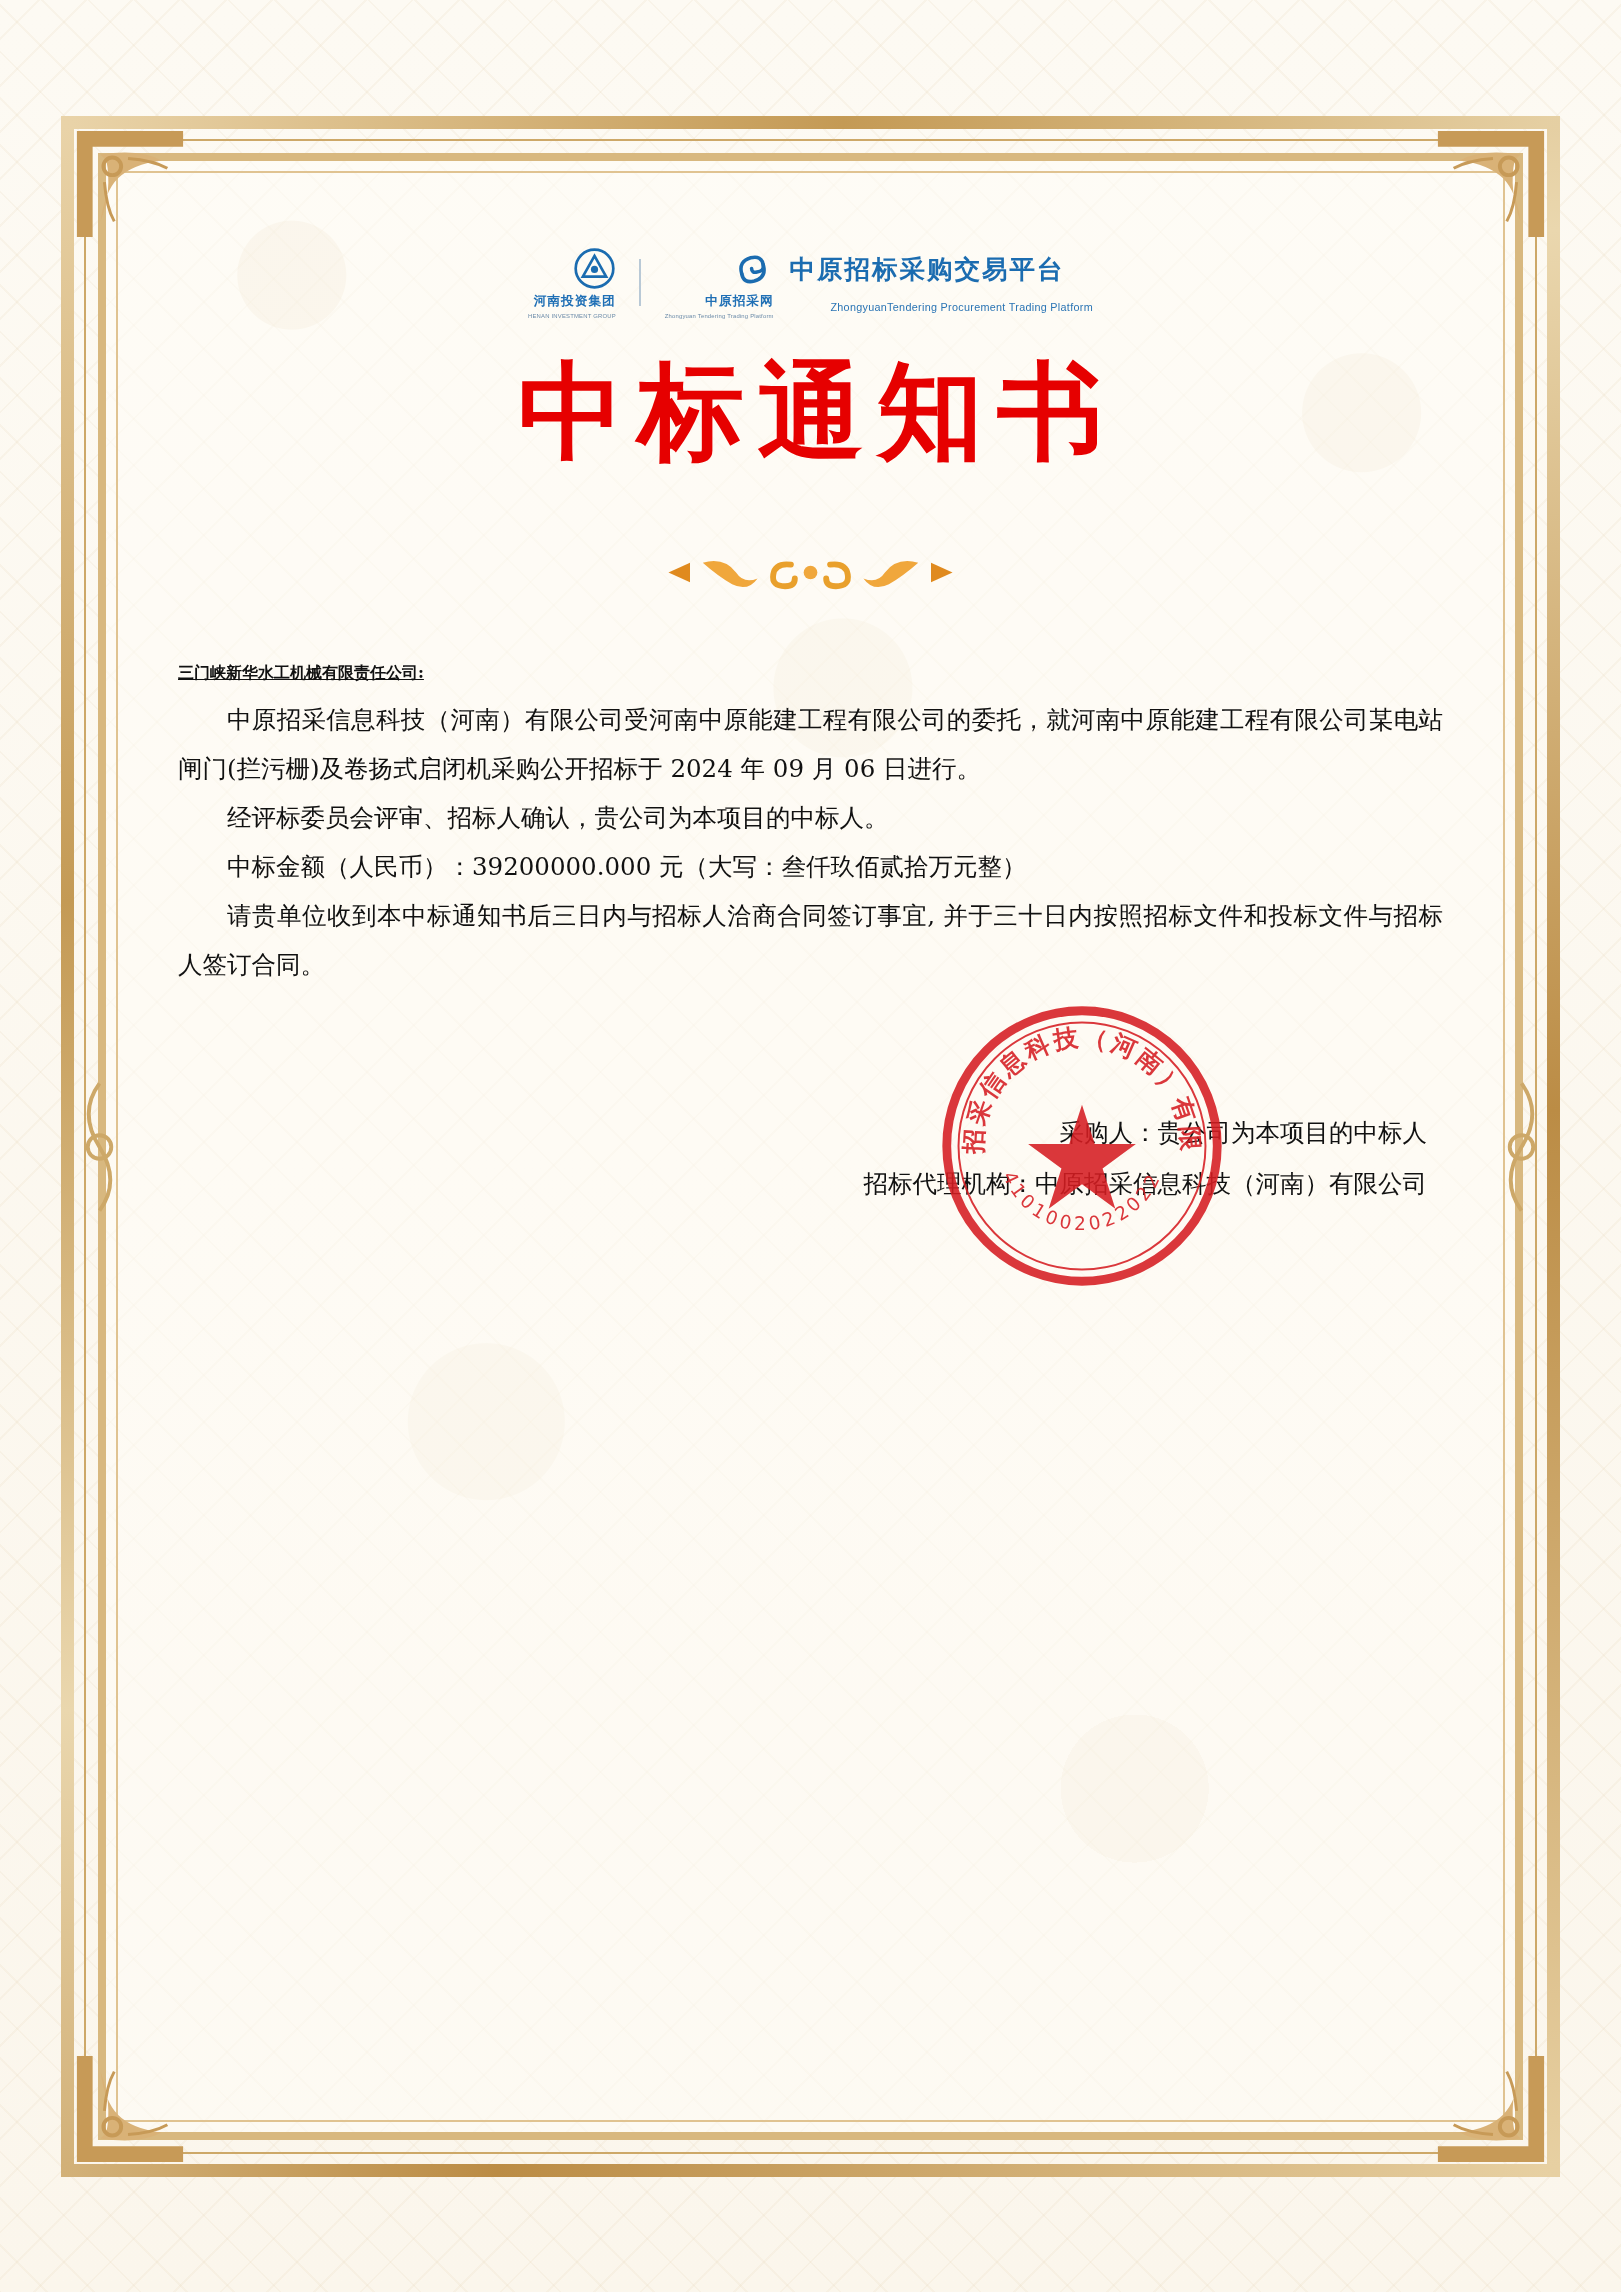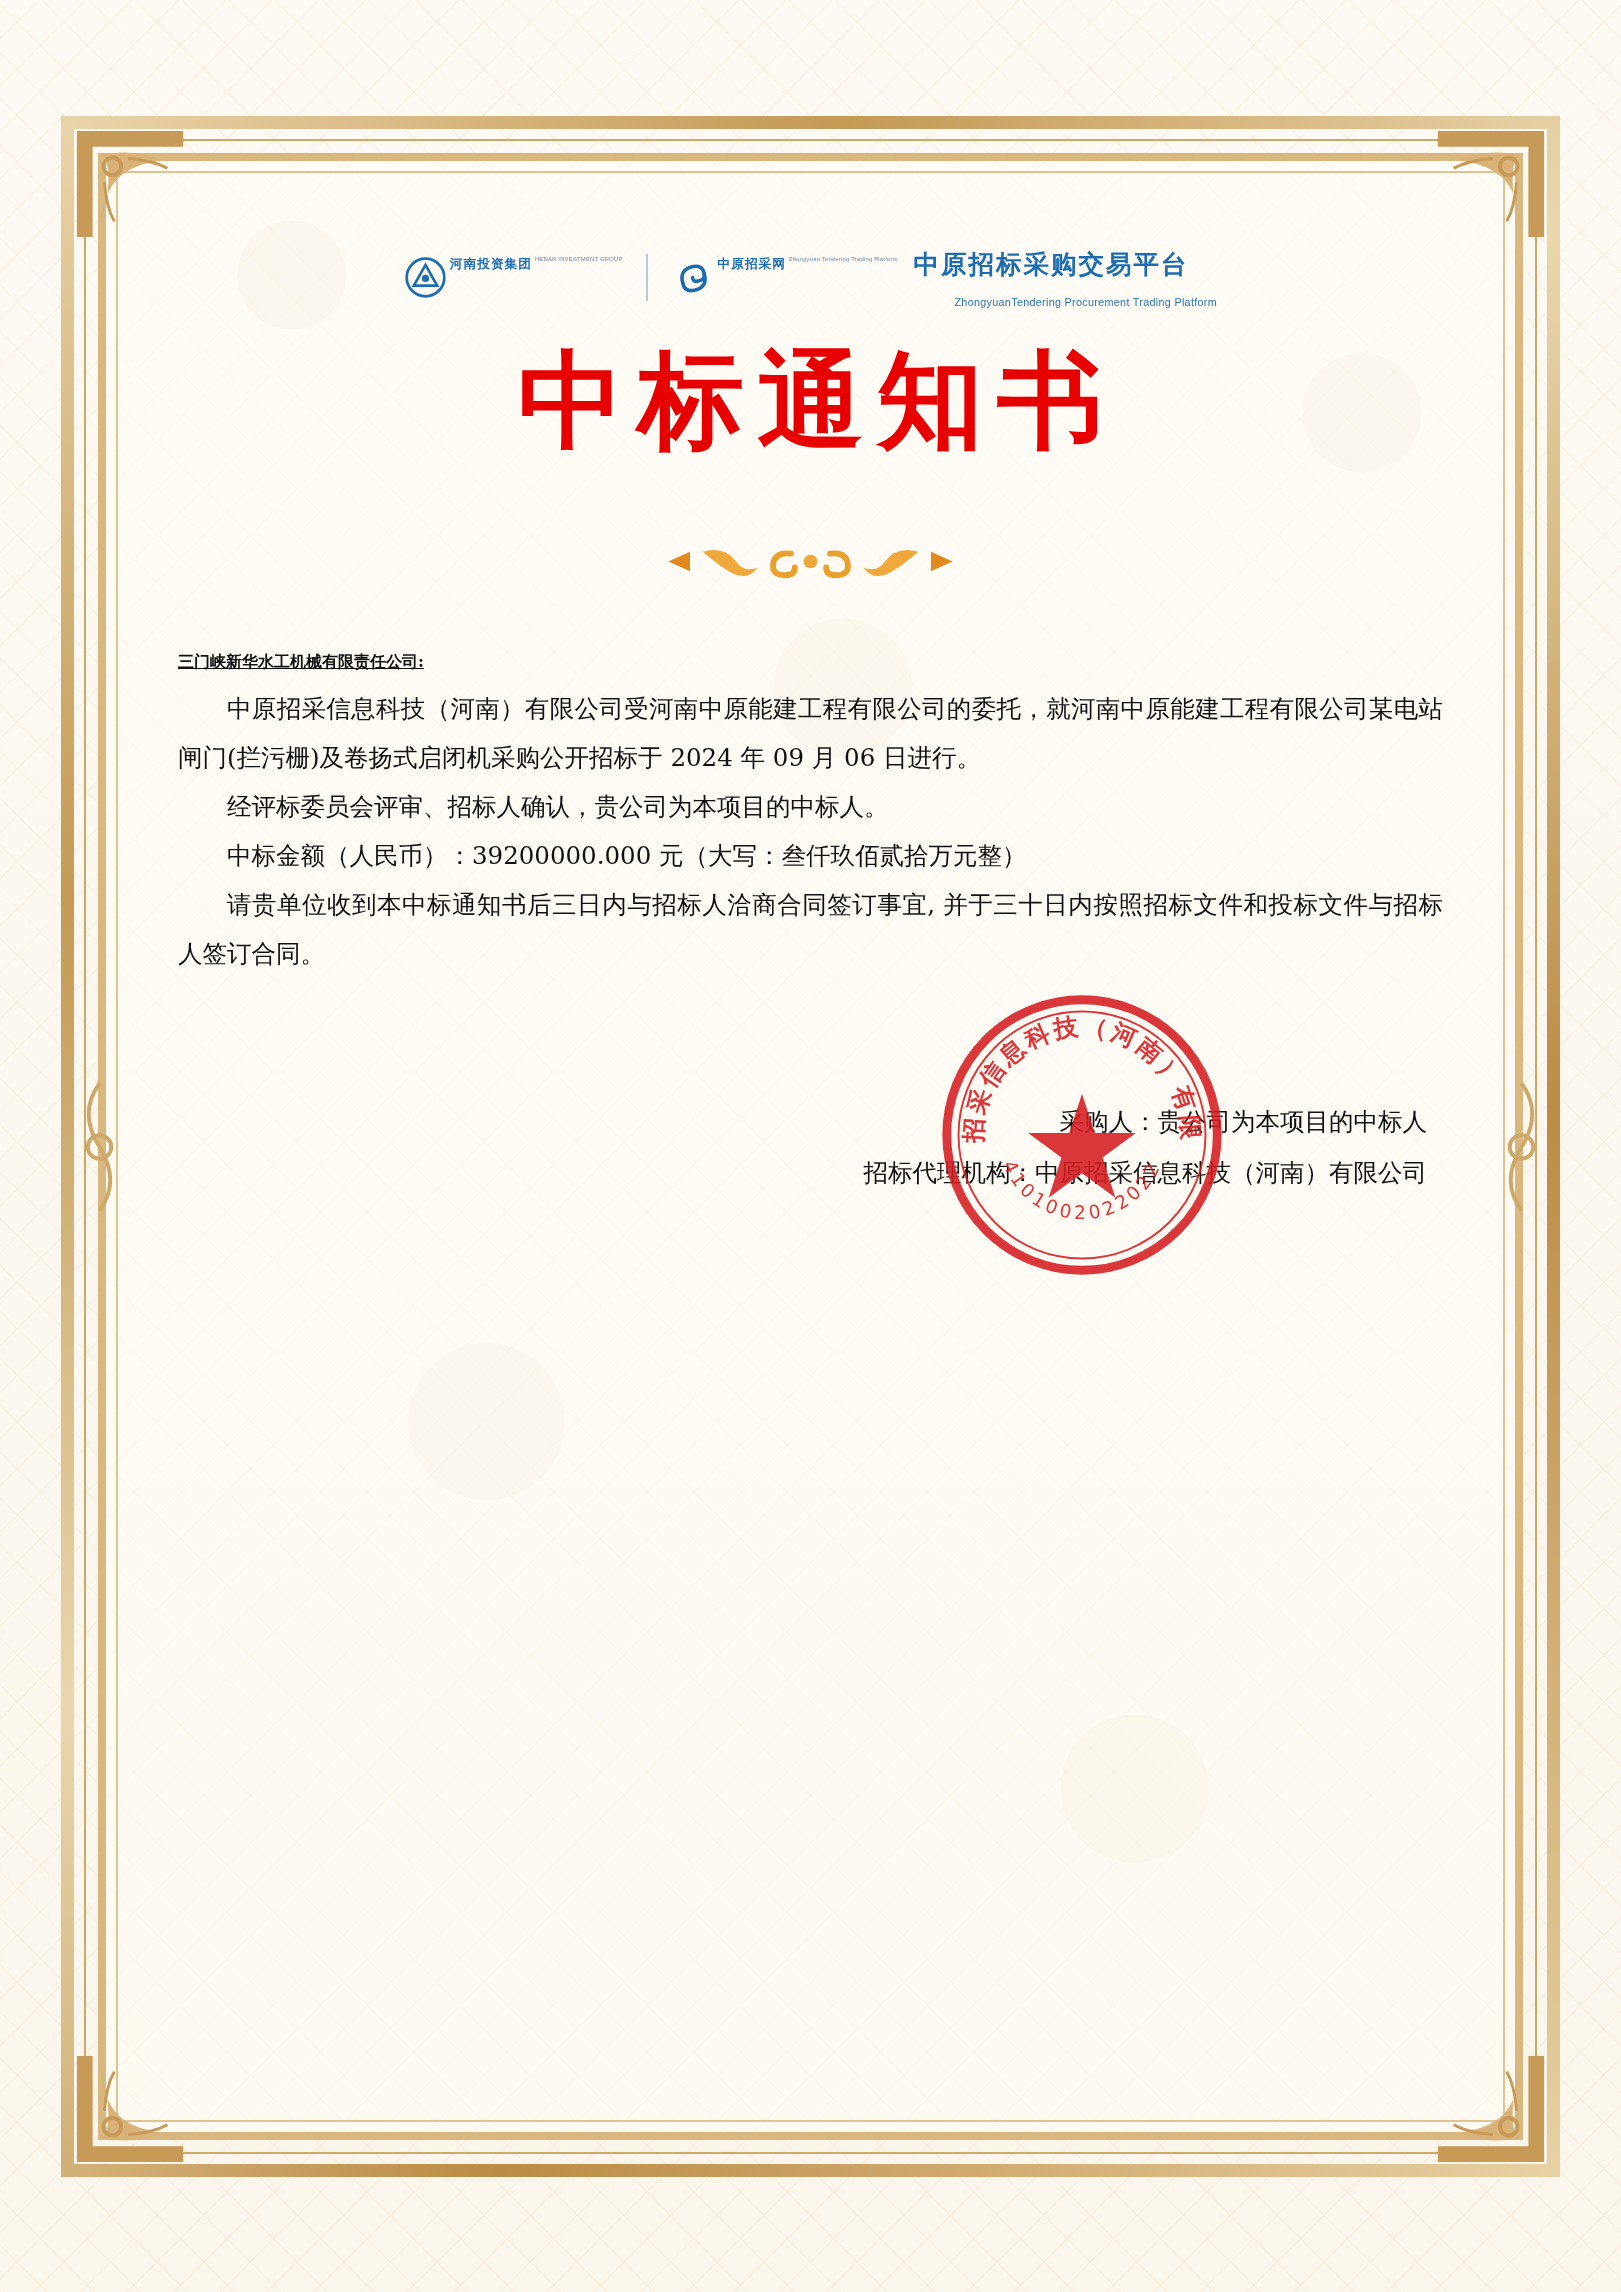--- a/index.html
+++ b/index.html
@@ -89,22 +89,22 @@
 
   .logo-row {
     display: flex;
     align-items: center;
     justify-content: center;
     gap: 15.7px;
     margin-top: 51px;
   }
   .logo-block {
     display: flex;
-    flex-direction: row;
-    align-items: flex-start;
+    flex-direction: column;
+    align-items: flex-end;
     gap: 2.9px;
   }
   .logo-mark {
     width: 43px; height: 43px;
   }
   .logo-sub {
     font-family: "Liberation Sans", sans-serif;
     font-size: 12.7px;
     font-weight: bold;
     color: #1f6fb5;

